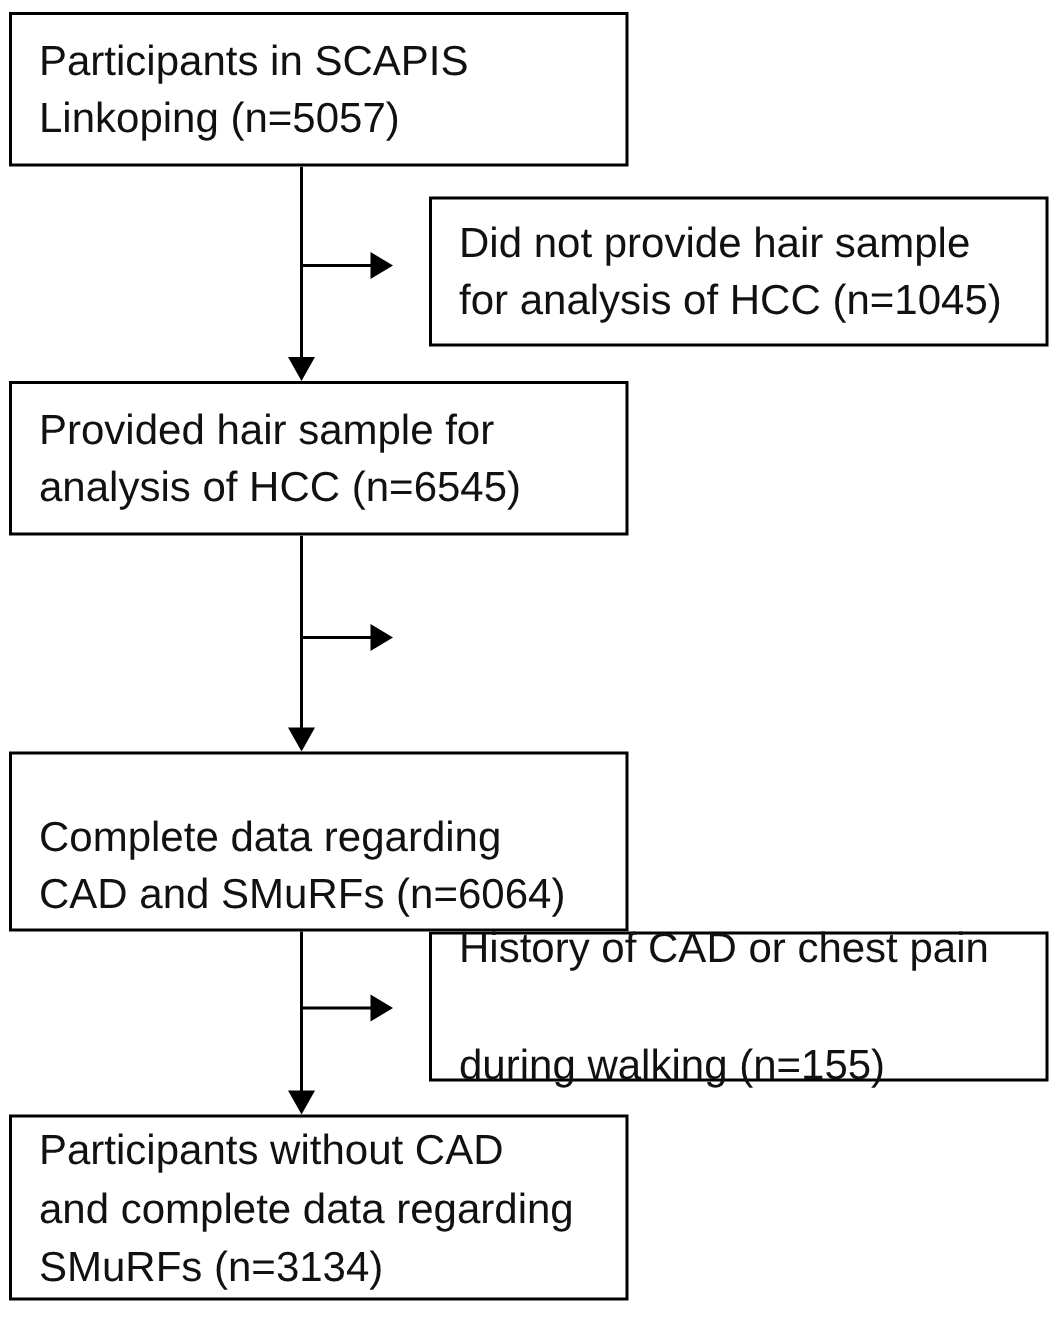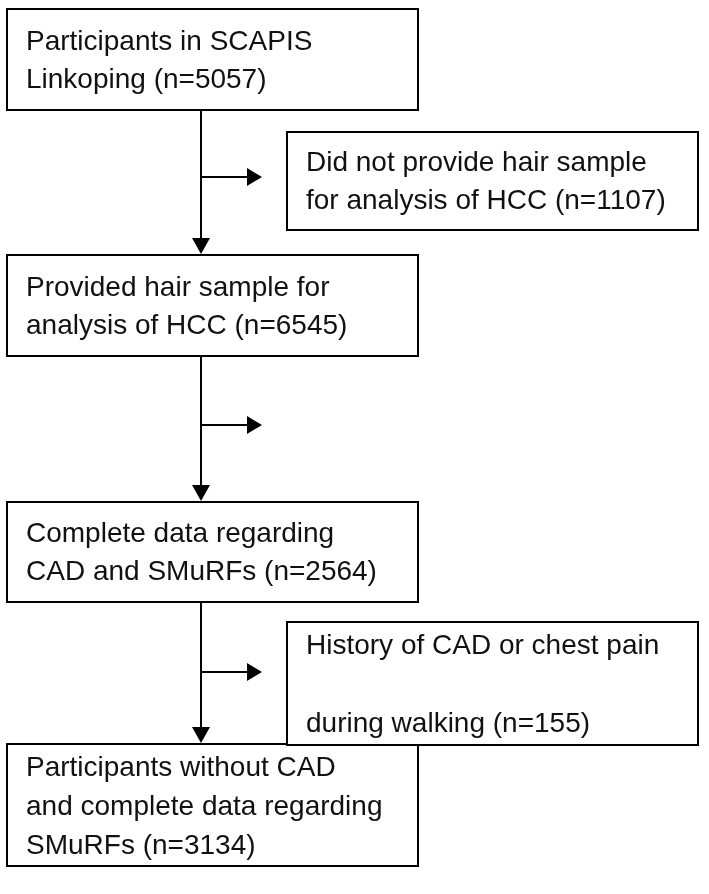--- a/index.html
+++ b/index.html
@@ -29,25 +29,25 @@
     padding: 4px 8px 4px 18px;
     font-size: 28px;
     line-height: 38px;
   }
   .box .line { white-space: nowrap; }
   
   .b-main   { left: 6px;   width: 413px; }
   .b-side   { left: 286px; width: 413px; }
   .b1 { top: 8px;   height: 103px; }
   .b2 { top: 254px; height: 103px; }
-  .b3 { top: 501px; height: 102px; }
+  .b3 { top: 501px; height: 120px; justify-content: flex-end; }
   .b4 { top: 743px; height: 124px; line-height: 39px; }
   .s1 { top: 131px; height: 100px; }
   .s2 { top: 376px; height: 102px; }
-  .s3 { top: 621px; height: 125px; gap: 40px; }
+  .s3 { top: 621px; height: 100px; gap: 40px; }
 </style>
 </head>
 <body>
 
 <div class="canvas">
 
   <svg class="connectors" viewBox="0 0 709 894" xmlns="http://www.w3.org/2000/svg">
 
     <line x1="201" y1="111" x2="201" y2="240" stroke="#000" stroke-width="2"></line>
     <polygon points="192,238 210,238 201,254" fill="#000"></polygon>
@@ -70,32 +70,32 @@
     <div class="line">Linkoping (n=5057)</div>
   </div>
 
   <div class="box b-main b2">
     <div class="line">Provided hair sample for</div>
     <div class="line">analysis of HCC (n=6545)</div>
   </div>
 
   <div class="box b-main b3">
     <div class="line">Complete data regarding</div>
-    <div class="line">CAD and SMuRFs (n=2564)</div>
+    <div class="line">CAD and SMuRFs (n=6064)</div>
   </div>
 
   <div class="box b-main b4">
     <div class="line">Participants without CAD</div>
     <div class="line">and complete data regarding</div>
     <div class="line">SMuRFs (n=3134)</div>
   </div>
 
   <div class="box b-side s1">
     <div class="line">Did not provide hair sample</div>
-    <div class="line">for analysis of HCC (n=1107)</div>
+    <div class="line">for analysis of HCC (n=1045)</div>
   </div>
 
 
   <div class="box b-side s3">
     <div class="line">History of CAD or chest pain</div>
     <div class="line">during walking (n=155)</div>
   </div>
 
 </div>
 

